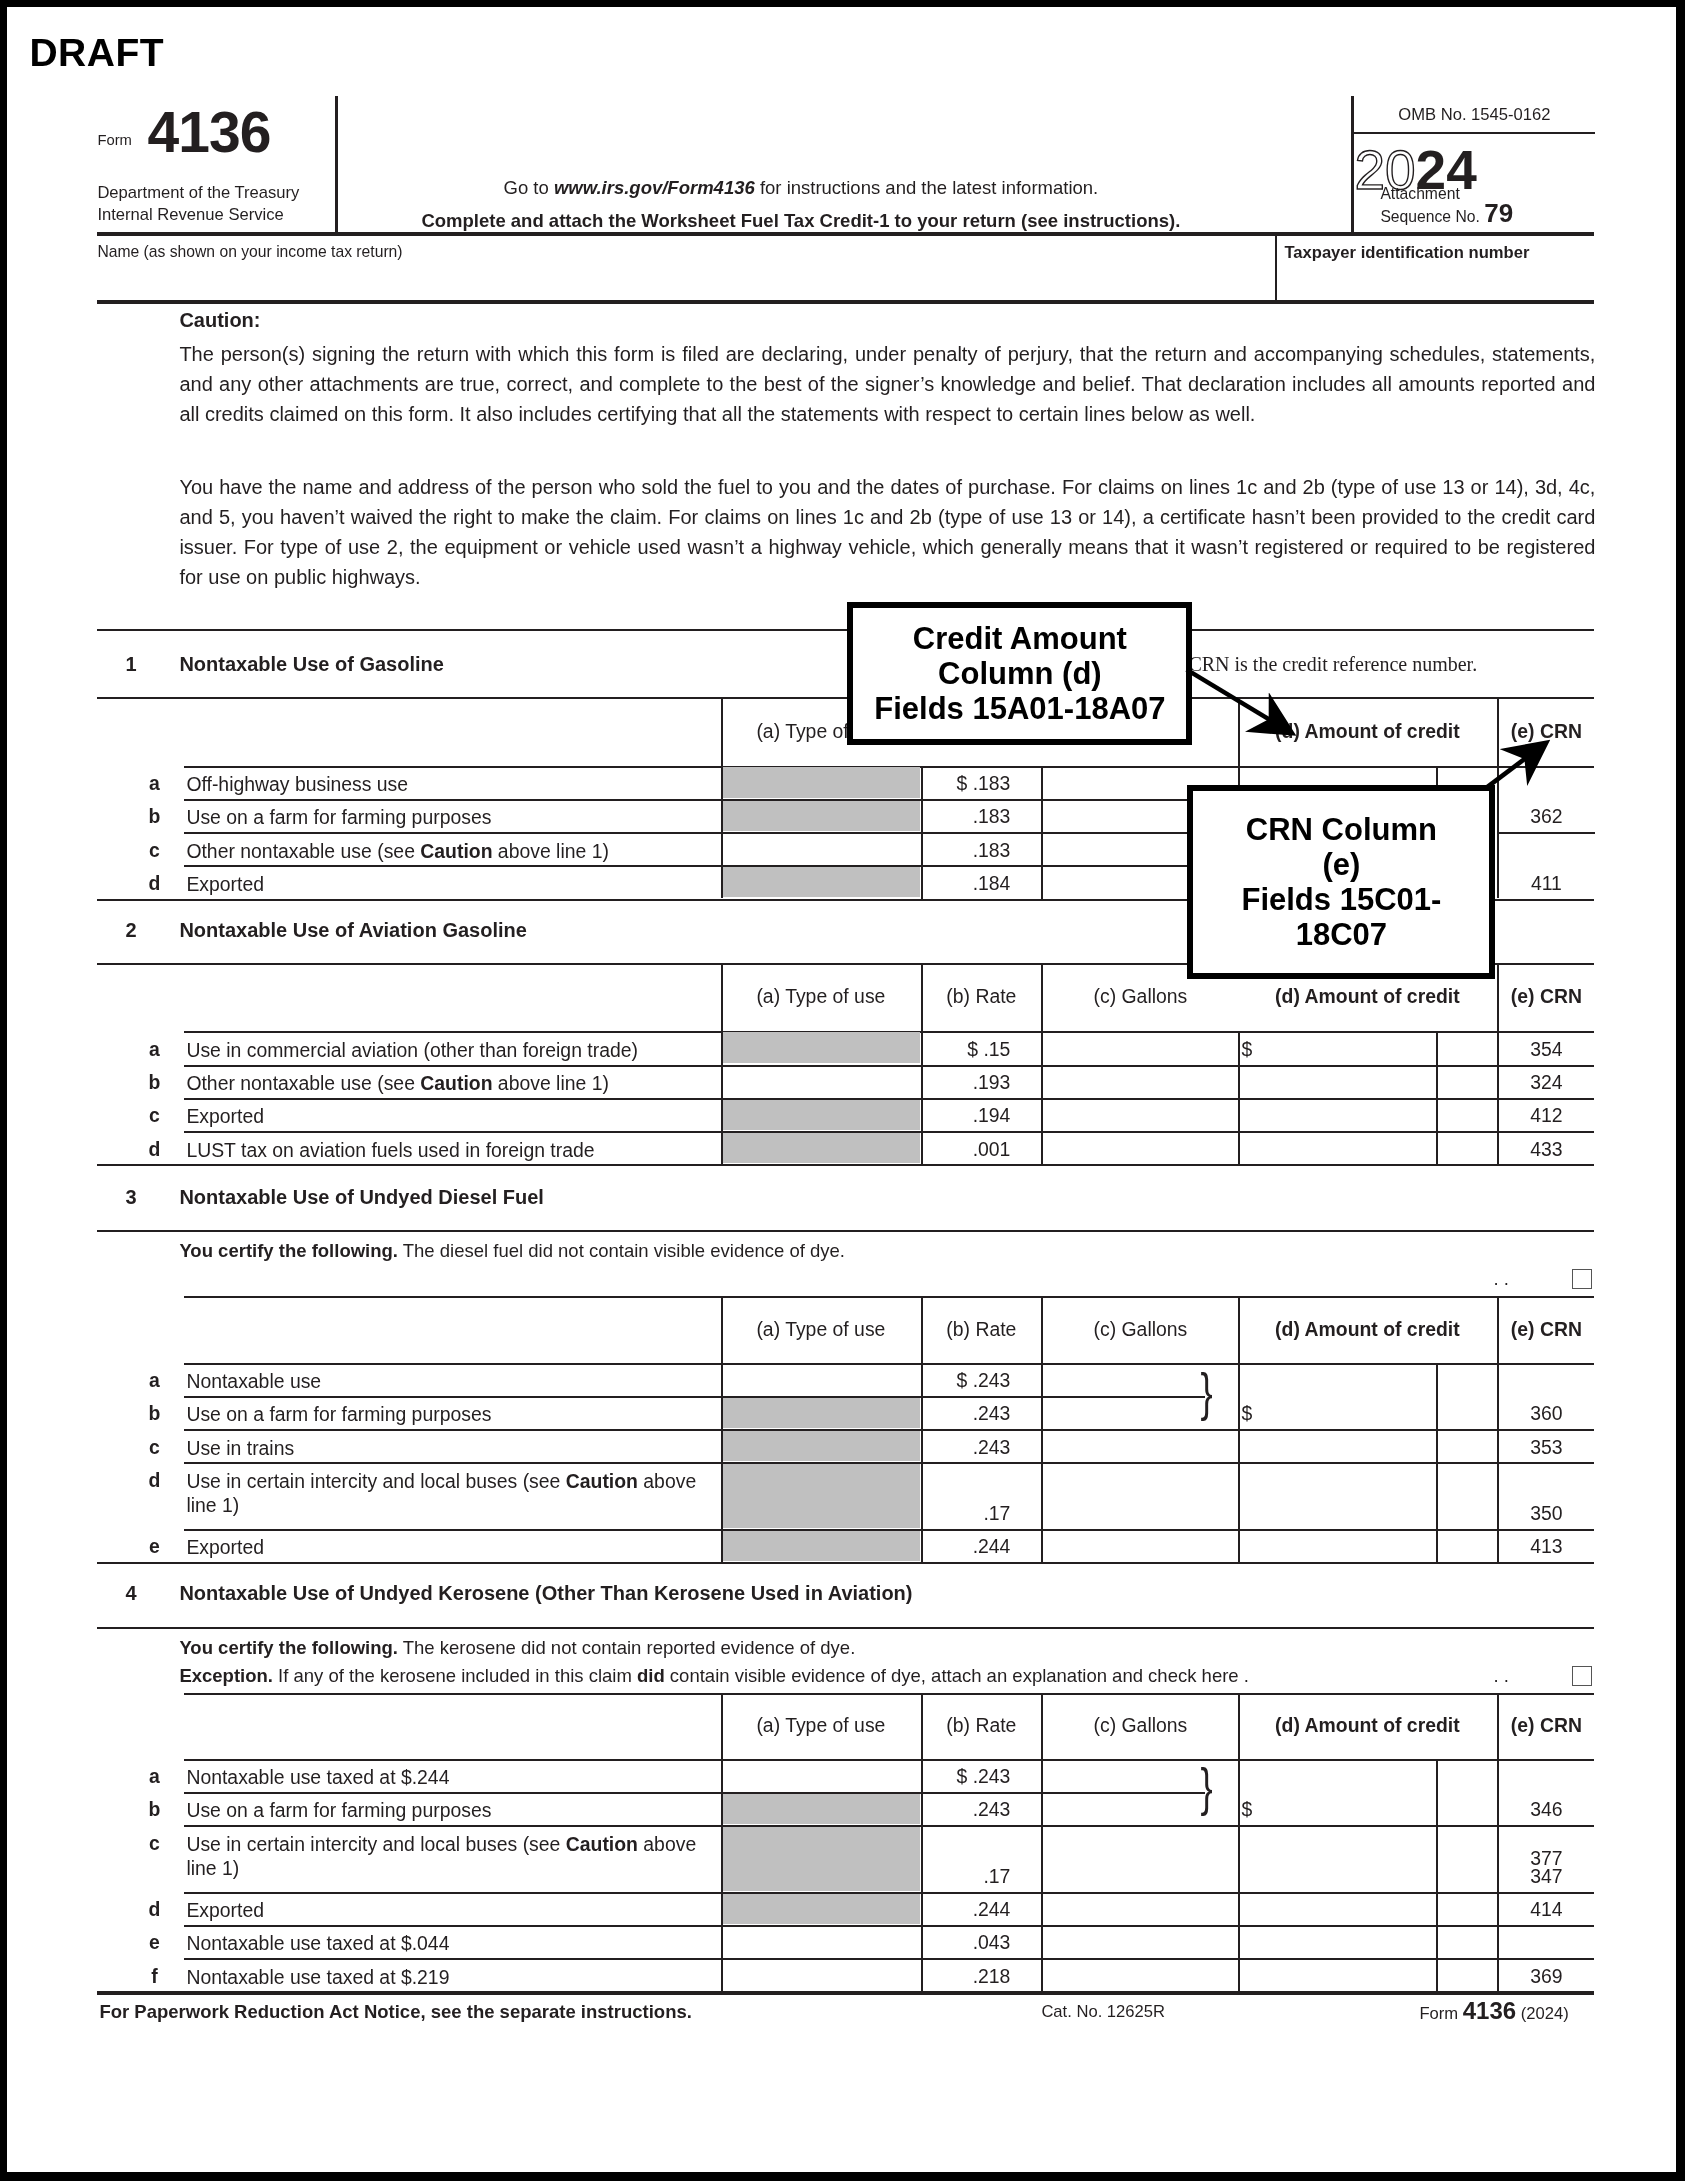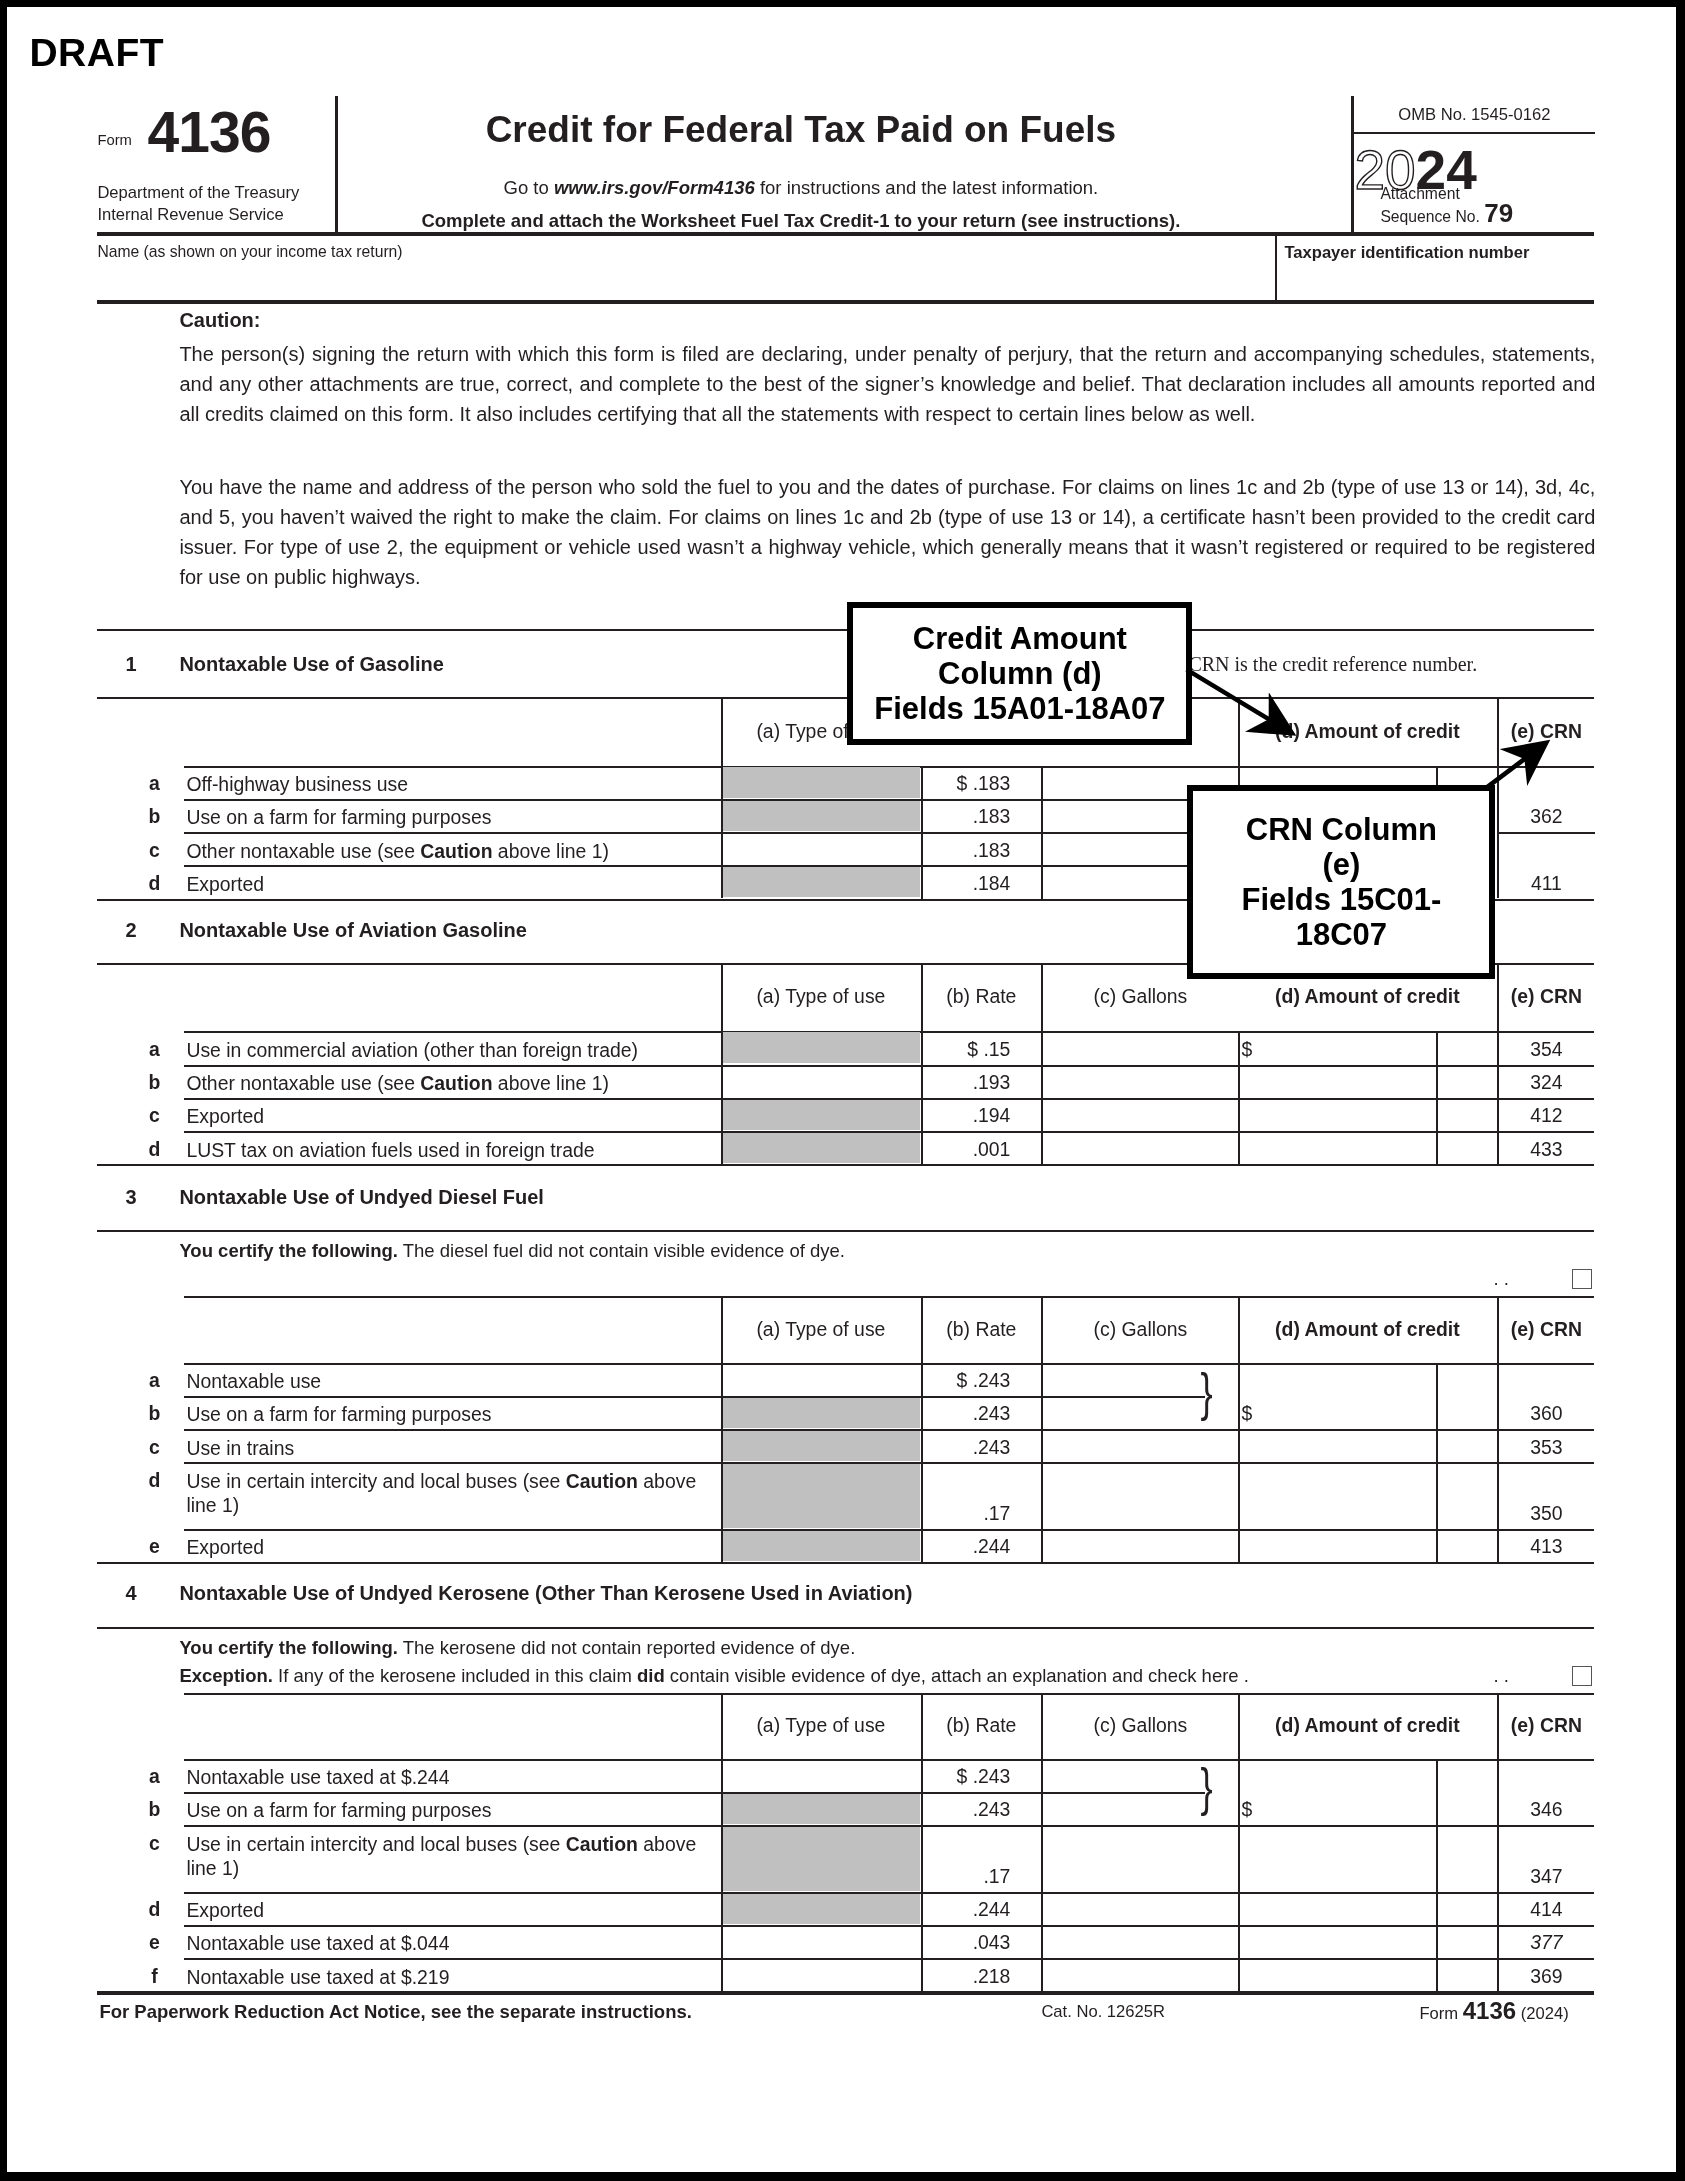--- a/index.html
+++ b/index.html
@@ -59,21 +59,20 @@
 
   <div class="abs draft">DRAFT</div>
 
   <div class="abs hdr-formlbl">Form</div>
   <div class="abs hdr-formnum">4136</div>
   <div class="abs hdr-dept">
     <div>Department of the Treasury</div>
     <div>Internal Revenue Service</div>
   </div>
   <div class="abs vline" style="left:328px;top:89px;width:2.8px;height:137px;"></div>
-  <div class="abs hdr-title">Credit for Federal Tax Paid on Fuels</div>
   <div class="abs hdr-sub1"><span>Go to </span><i style="font-weight:bold">www.irs.gov/Form4136</i><span> for instructions and the latest information.</span></div>
   <div class="abs hdr-sub2">Complete and attach the Worksheet Fuel Tax Credit-1 to your return (see instructions).</div>
   <div class="abs vline" style="left:1344px;top:89px;width:2.8px;height:137px;"></div>
   <div class="abs omb">OMB No. 1545-0162</div>
   <div class="abs hline" style="left:1346px;top:125px;width:242px;height:1.8px;"></div>
   <div class="abs year"><span class="hollow">20</span><span>24</span></div>
   <div class="abs attach">
     <div>Attachment</div>
     <div><span>Sequence No.</span> <b>79</b></div>
   </div>
@@ -316,21 +315,21 @@
   <div class="abs rowdesc" style="left:179px;top:1891px;">Exported</div>
   <div class="abs rate" style="left:901px;top:1891px;">.244</div>
   <div class="abs crn" style="left:1490px;top:1891px;">414</div>
   <div class="abs" style="left:1036px;top:1886px;width:194px;height:29.5px;"></div>
   <div class="abs" style="left:1233px;top:1886px;width:194px;height:29.5px;"></div>
 
   <div class="abs rowltr" style="left:133px;top:1924px;">e</div>
   <div class="abs rowdesc" style="left:179px;top:1924px;">Nontaxable use taxed at $.044</div>
   <div class="abs" style="left:716px;top:1920px;width:196px;height:29.5px;"></div>
   <div class="abs rate" style="left:901px;top:1924px;">.043</div>
-  <div class="abs crn" style="left:1490px;top:1924px;font-style:italic;">377</div>
+  <div class="abs crn" style="left:1490px;top:1840px;">377</div>
   <div class="abs" style="left:1036px;top:1920px;width:194px;height:29.5px;"></div>
   <div class="abs" style="left:1233px;top:1920px;width:194px;height:29.5px;"></div>
 
   <div class="abs rowltr" style="left:133px;top:1958px;">f</div>
   <div class="abs rowdesc" style="left:179px;top:1958px;">Nontaxable use taxed at $.219</div>
   <div class="abs" style="left:716px;top:1953px;width:196px;height:29.5px;"></div>
   <div class="abs rate" style="left:901px;top:1958px;">.218</div>
   <div class="abs crn" style="left:1490px;top:1958px;">369</div>
   <div class="abs" style="left:1036px;top:1953px;width:194px;height:29.5px;"></div>
   <div class="abs" style="left:1233px;top:1953px;width:194px;height:29.5px;"></div>

